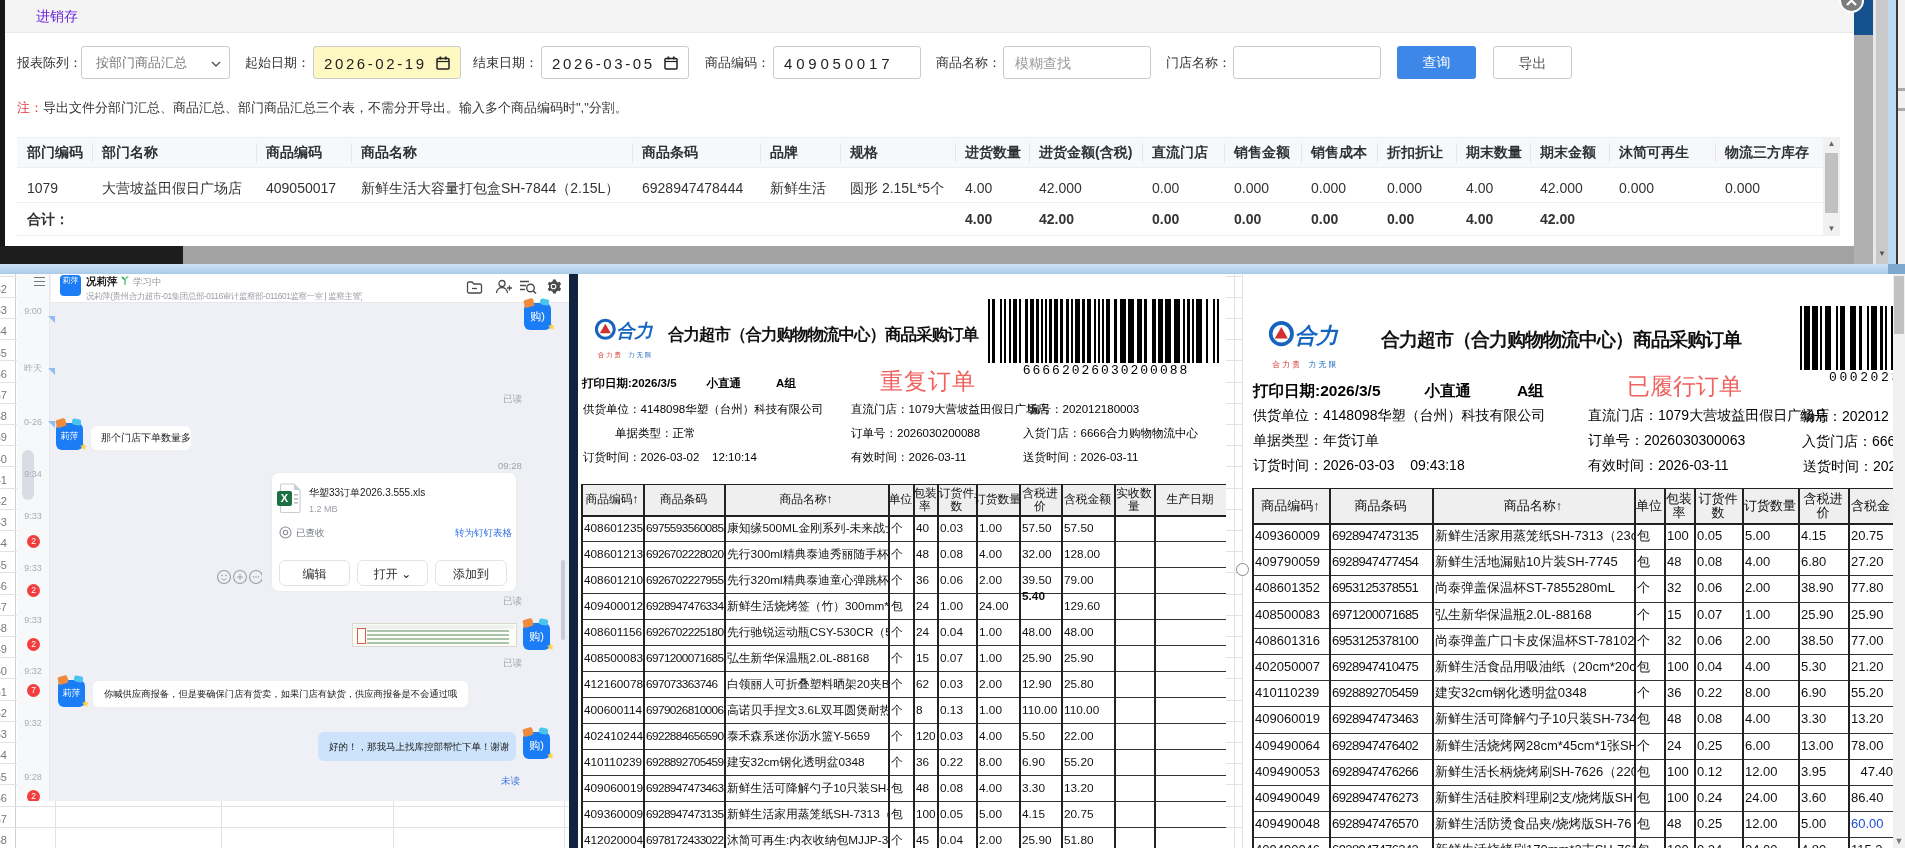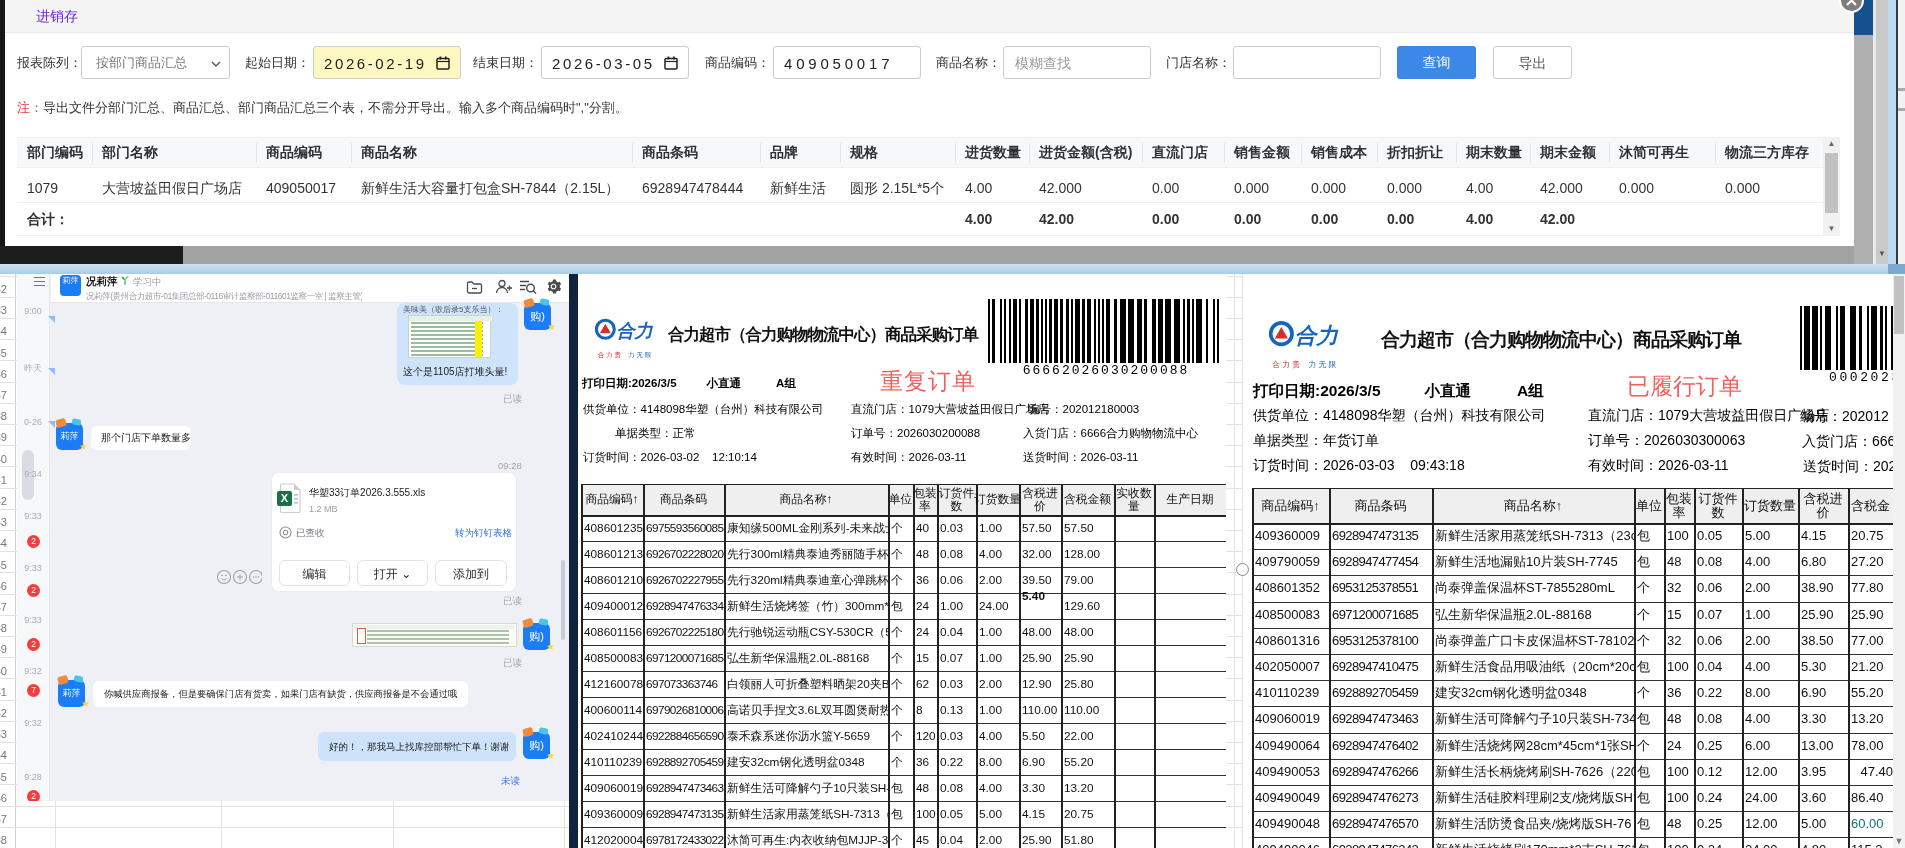--- a/index.html
+++ b/index.html
@@ -309,37 +309,20 @@
       <path d="M13 10 h5 M15.5 7.5 v5" stroke="#4a4a4a" stroke-width="1.3"></path>
     </svg>
 <svg class="abs" style="left:502px;top:7px;" width="18" height="16" viewBox="0 0 18 16">
       <path d="M1 2.5 h9 M1 6.5 h6 M1 10.5 h5" stroke="#4a4a4a" stroke-width="1.4"></path>
       <circle cx="11.5" cy="9" r="3.8" fill="none" stroke="#4a4a4a" stroke-width="1.4"></circle>
       <path d="M14.2 11.8 L17 14.5" stroke="#4a4a4a" stroke-width="1.4"></path>
     </svg>
 <svg class="abs" style="left:528px;top:6px;" width="17" height="17" viewBox="0 0 24 24">
       <path fill="#4a4a4a" d="M12 8a4 4 0 1 0 0 8a4 4 0 0 0 0-8zm0 6.5a2.5 2.5 0 1 1 0-5a2.5 2.5 0 0 1 0 5zM21 12c0-.6-.1-1.1-.2-1.6l2-1.6-2-3.5-2.4 1a9 9 0 0 0-2.7-1.6L15.3 2h-4l-.4 2.7a9 9 0 0 0-2.7 1.6l-2.4-1-2 3.5 2 1.6c-.1.5-.2 1-.2 1.6s.1 1.1.2 1.6l-2 1.6 2 3.5 2.4-1a9 9 0 0 0 2.7 1.6l.4 2.7h4l.4-2.7a9 9 0 0 0 2.7-1.6l2.4 1 2-3.5-2-1.6c.1-.5.2-1 .2-1.6z" fill-rule="evenodd"></path>
     </svg>
-<div class="abs" style="left:380px;top:31px;width:121px;height:82px;border-radius:8px;background:#cfe4fb;overflow:hidden;">
-<div class="abs" style="left:6px;top:1px;font-size:8px;color:#555;white-space:nowrap;">美味美（歌后录5支乐当）：</div>
-<div class="abs" style="left:11px;top:12px;width:83px;height:43px;background:#fff;border:1px solid #c5d6c5;">
-<div class="abs" style="left:0;top:0;width:83px;height:5px;background:#e8efe8;"></div>
-<div class="abs" style="left:2px;top:6px;width:72px;height:2px;background:#9dbb9d;"></div>
-<div class="abs" style="left:2px;top:10px;width:72px;height:2px;background:#9dbb9d;"></div>
-<div class="abs" style="left:2px;top:14px;width:72px;height:2px;background:#9dbb9d;"></div>
-<div class="abs" style="left:2px;top:18px;width:72px;height:2px;background:#9dbb9d;"></div>
-<div class="abs" style="left:2px;top:22px;width:72px;height:2px;background:#9dbb9d;"></div>
-<div class="abs" style="left:2px;top:26px;width:72px;height:2px;background:#9dbb9d;"></div>
-<div class="abs" style="left:2px;top:30px;width:72px;height:2px;background:#9dbb9d;"></div>
-<div class="abs" style="left:2px;top:34px;width:72px;height:2px;background:#9dbb9d;"></div>
-<div class="abs" style="left:2px;top:38px;width:72px;height:2px;background:#9dbb9d;"></div>
-<div class="abs" style="left:66px;top:5px;width:7px;height:36px;background:#ffee00;"></div>
-</div>
-<div class="abs" style="left:6px;top:62px;font-size:10px;color:#1a1a1a;white-space:nowrap;">这个是1105店打堆头量!</div>
-</div>
 <div class="abs" style="left:507px;top:31px;width:27px;height:27px;border-radius:6px;background:#1b7df5;color:#fff;font-size:11px;text-align:center;line-height:27px;">购)</div>
 <div class="abs" style="left:507px;top:27px;width:10px;height:8px;background:#f08a3c;border-radius:2px;transform:rotate(-15deg);"></div>
 <div class="abs" style="left:523px;top:27px;width:9px;height:6px;background:#49c4ef;border-radius:2px;transform:rotate(12deg);"></div>
 <div class="abs" style="left:531px;top:51px;width:7px;height:7px;background:#ffd245;clip-path:polygon(50% 0,63% 35%,100% 38%,72% 60%,82% 100%,50% 78%,18% 100%,28% 60%,0 38%,37% 35%);"></div>
 <div class="abs" style="left:486px;top:121px;font-size:9.5px;color:#a0a4ad;">已读</div>
 <div class="abs" style="left:39px;top:151px;width:27px;height:27px;border-radius:6px;background:#1b7df5;color:#fff;font-size:9px;text-align:center;line-height:27px;">莉萍</div>
 <div class="abs" style="left:39px;top:147px;width:10px;height:8px;background:#f08a3c;border-radius:2px;transform:rotate(-15deg);"></div>
 <div class="abs" style="left:55px;top:147px;width:9px;height:6px;background:#49c4ef;border-radius:2px;transform:rotate(12deg);"></div>
 <div class="abs" style="left:63px;top:171px;width:7px;height:7px;background:#ffd245;clip-path:polygon(50% 0,63% 35%,100% 38%,72% 60%,82% 100%,50% 78%,18% 100%,28% 60%,0 38%,37% 35%);"></div>
 <div class="abs" style="left:74px;top:154px;width:100px;height:24px;border-radius:6px;background:#fff;font-size:10px;color:#1a1a1a;line-height:24px;padding-left:10px;white-space:nowrap;overflow:hidden;">那个门店下单数量多</div>
@@ -741,21 +724,21 @@
 <div class="abs" style="left:558px;top:512.9999999999999px;width:47px;height:26.2px;font-size:13px;color:#111;line-height:26.2px;white-space:nowrap;overflow:hidden;">3.60</div>
 <div class="abs" style="left:608px;top:512.9999999999999px;width:42px;height:26.2px;font-size:13px;color:#111;line-height:26.2px;white-space:nowrap;overflow:hidden;">86.40</div>
 <div class="abs" style="left:12px;top:539.1999999999999px;width:74px;height:26.2px;font-size:13px;color:#111;line-height:26.2px;white-space:nowrap;overflow:hidden;">409490048</div>
 <div class="abs" style="left:89px;top:539.1999999999999px;width:100px;height:26.2px;font-size:13px;color:#111;line-height:26.2px;white-space:nowrap;overflow:hidden;letter-spacing:-0.6px;">6928947476570</div>
 <div class="abs" style="left:192px;top:539.1999999999999px;width:199px;height:26.2px;font-size:13px;color:#111;line-height:26.2px;white-space:nowrap;overflow:hidden;">新鲜生活防烫食品夹/烧烤版SH-76</div>
 <div class="abs" style="left:394px;top:539.1999999999999px;width:27px;height:26.2px;font-size:13px;color:#111;line-height:26.2px;white-space:nowrap;overflow:hidden;">包</div>
 <div class="abs" style="left:424px;top:539.1999999999999px;width:27px;height:26.2px;font-size:13px;color:#111;line-height:26.2px;white-space:nowrap;overflow:hidden;">48</div>
 <div class="abs" style="left:454px;top:539.1999999999999px;width:45px;height:26.2px;font-size:13px;color:#111;line-height:26.2px;white-space:nowrap;overflow:hidden;">0.25</div>
 <div class="abs" style="left:502px;top:539.1999999999999px;width:53px;height:26.2px;font-size:13px;color:#111;line-height:26.2px;white-space:nowrap;overflow:hidden;">12.00</div>
 <div class="abs" style="left:558px;top:539.1999999999999px;width:47px;height:26.2px;font-size:13px;color:#111;line-height:26.2px;white-space:nowrap;overflow:hidden;">5.00</div>
-<div class="abs" style="left:608px;top:539.1999999999999px;width:42px;height:26.2px;font-size:13px;color:#0f766e;line-height:26.2px;white-space:nowrap;overflow:hidden;">60.00</div>
+<div class="abs" style="left:608px;top:539.1999999999999px;width:42px;height:26.2px;font-size:13px;color:#1d4ed8;line-height:26.2px;white-space:nowrap;overflow:hidden;">60.00</div>
 <div class="abs" style="left:12px;top:565.4px;width:74px;height:26.2px;font-size:13px;color:#111;line-height:26.2px;white-space:nowrap;overflow:hidden;">409490046</div>
 <div class="abs" style="left:89px;top:565.4px;width:100px;height:26.2px;font-size:13px;color:#111;line-height:26.2px;white-space:nowrap;overflow:hidden;letter-spacing:-0.6px;">6928947476242</div>
 <div class="abs" style="left:192px;top:565.4px;width:199px;height:26.2px;font-size:13px;color:#111;line-height:26.2px;white-space:nowrap;overflow:hidden;">新鲜生活烧烤刷170mm*2支SH-7624</div>
 <div class="abs" style="left:394px;top:565.4px;width:27px;height:26.2px;font-size:13px;color:#111;line-height:26.2px;white-space:nowrap;overflow:hidden;">包</div>
 <div class="abs" style="left:424px;top:565.4px;width:27px;height:26.2px;font-size:13px;color:#111;line-height:26.2px;white-space:nowrap;overflow:hidden;">100</div>
 <div class="abs" style="left:454px;top:565.4px;width:45px;height:26.2px;font-size:13px;color:#111;line-height:26.2px;white-space:nowrap;overflow:hidden;">0.24</div>
 <div class="abs" style="left:502px;top:565.4px;width:53px;height:26.2px;font-size:13px;color:#111;line-height:26.2px;white-space:nowrap;overflow:hidden;">24.00</div>
 <div class="abs" style="left:558px;top:565.4px;width:47px;height:26.2px;font-size:13px;color:#111;line-height:26.2px;white-space:nowrap;overflow:hidden;">4.80</div>
 <div class="abs" style="left:608px;top:565.4px;width:42px;height:26.2px;font-size:13px;color:#111;line-height:26.2px;white-space:nowrap;overflow:hidden;">115.2</div>
 </div>

